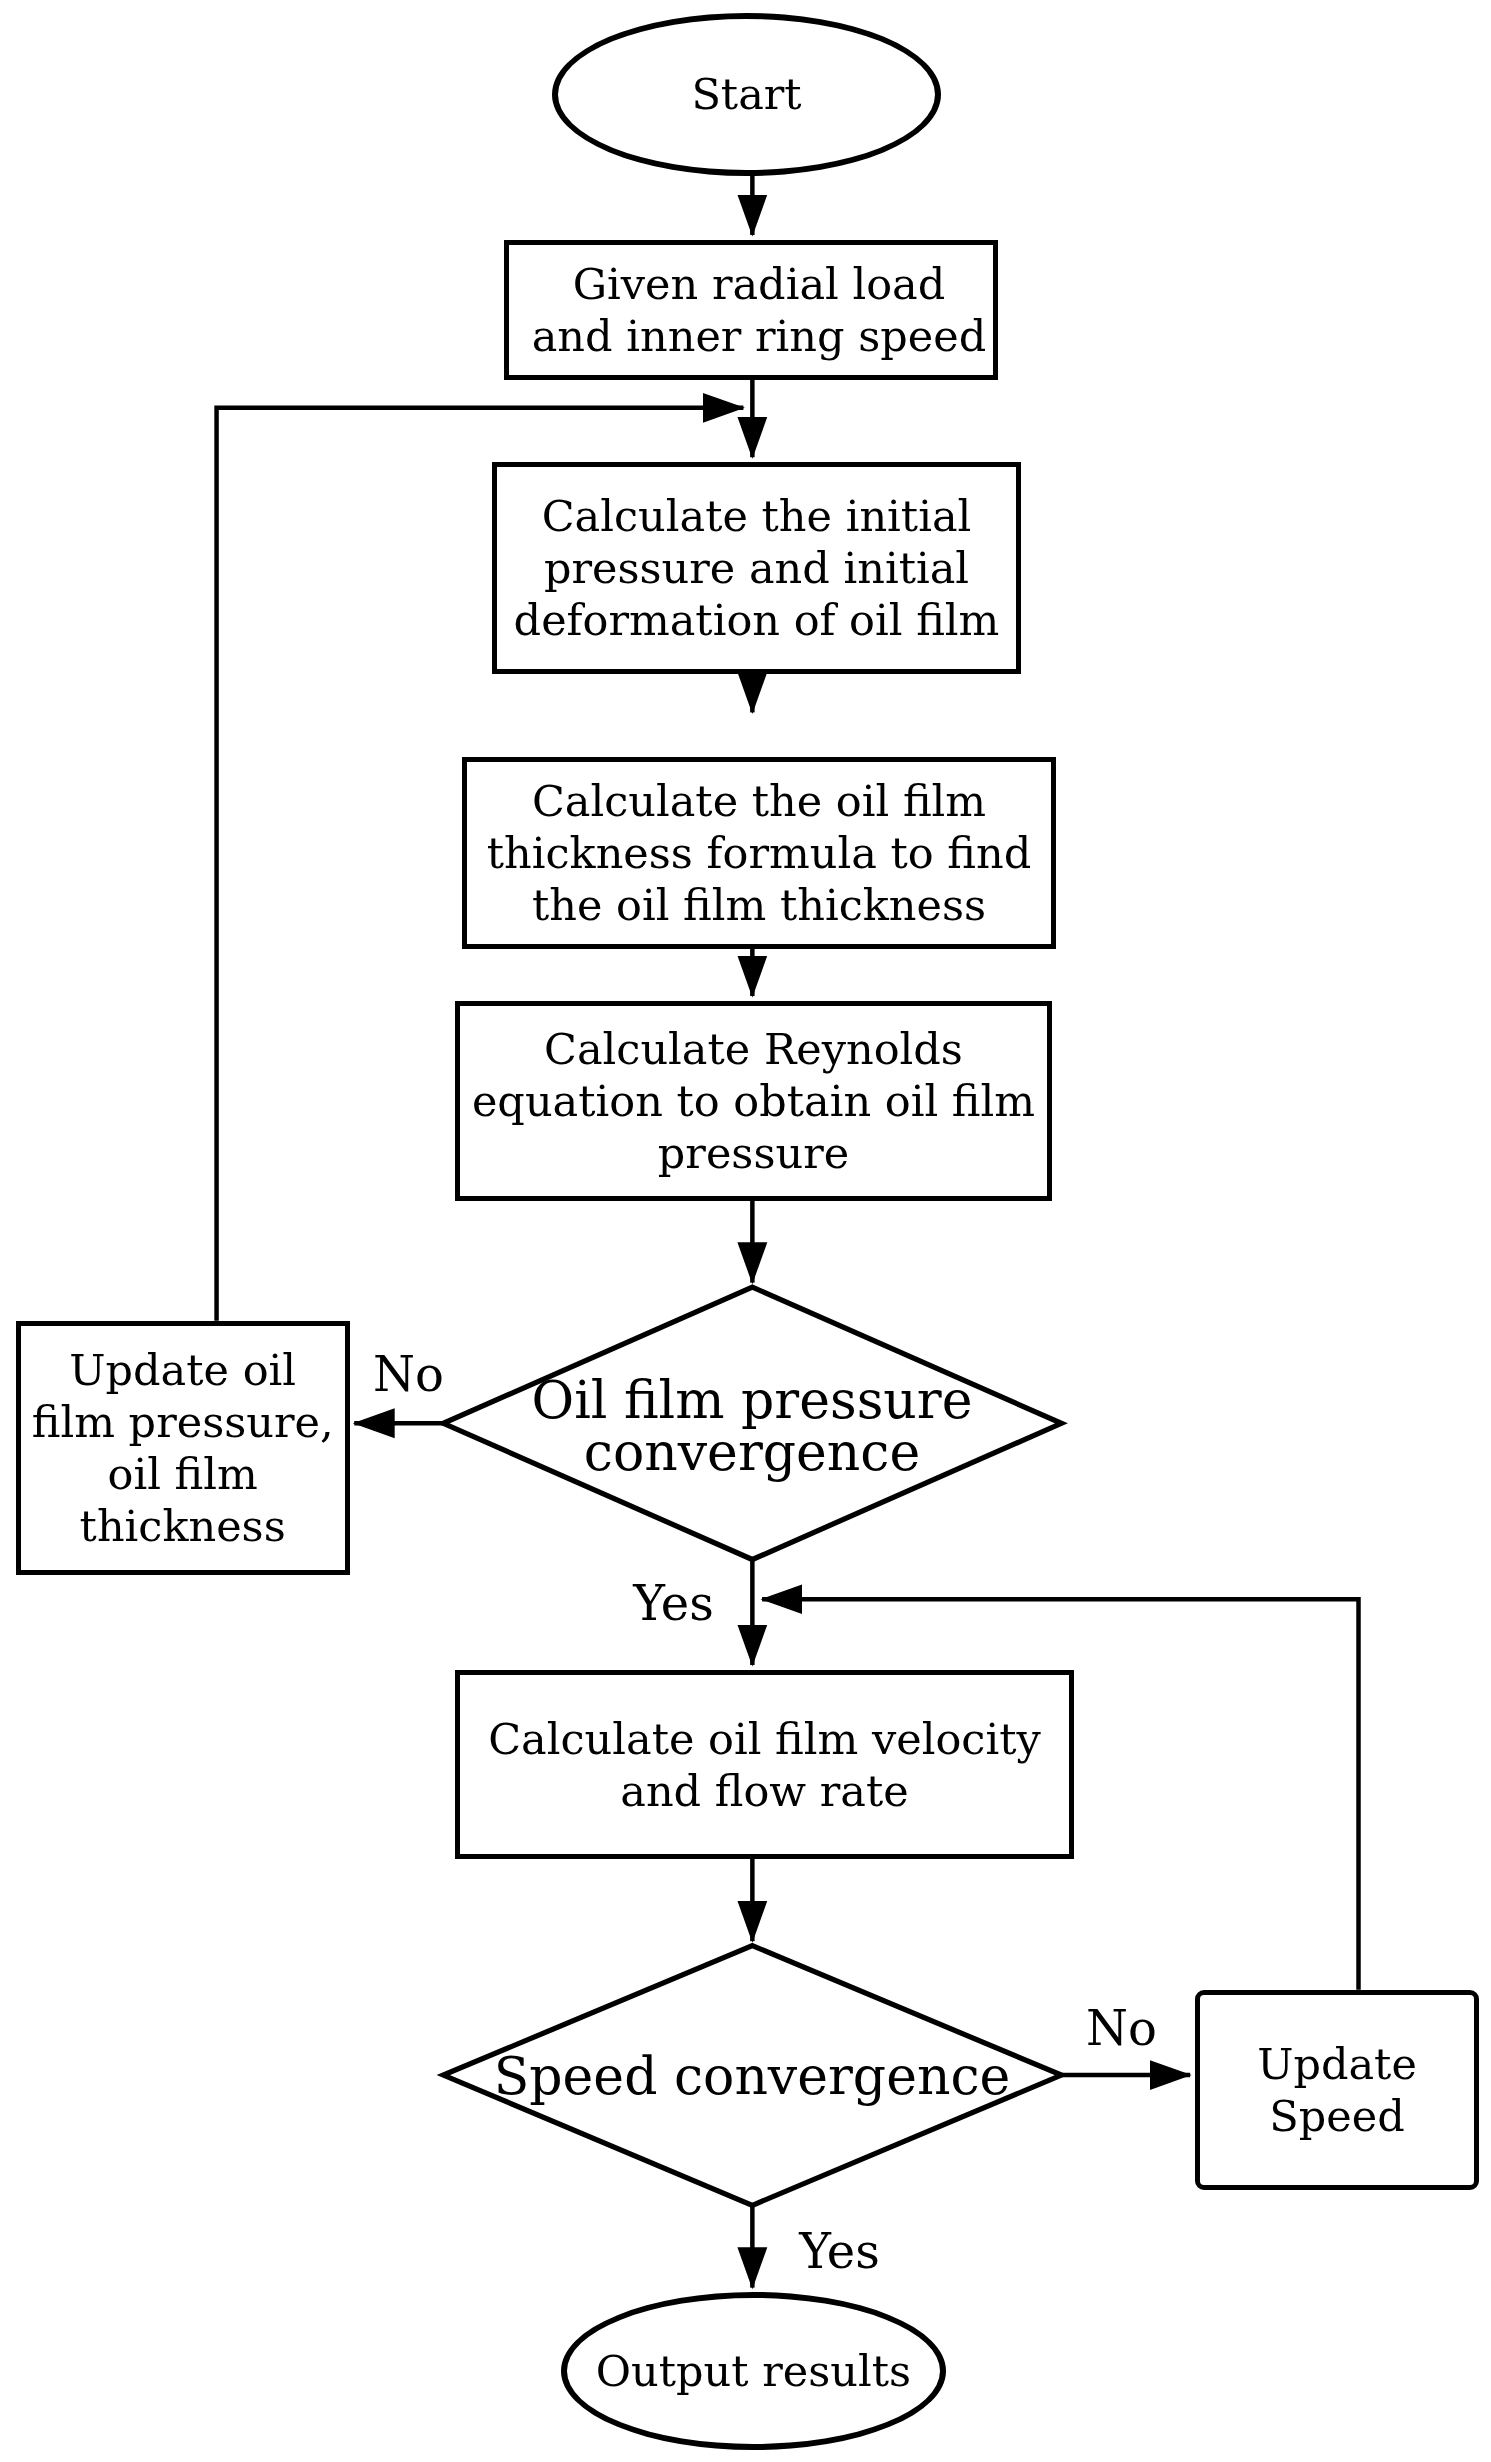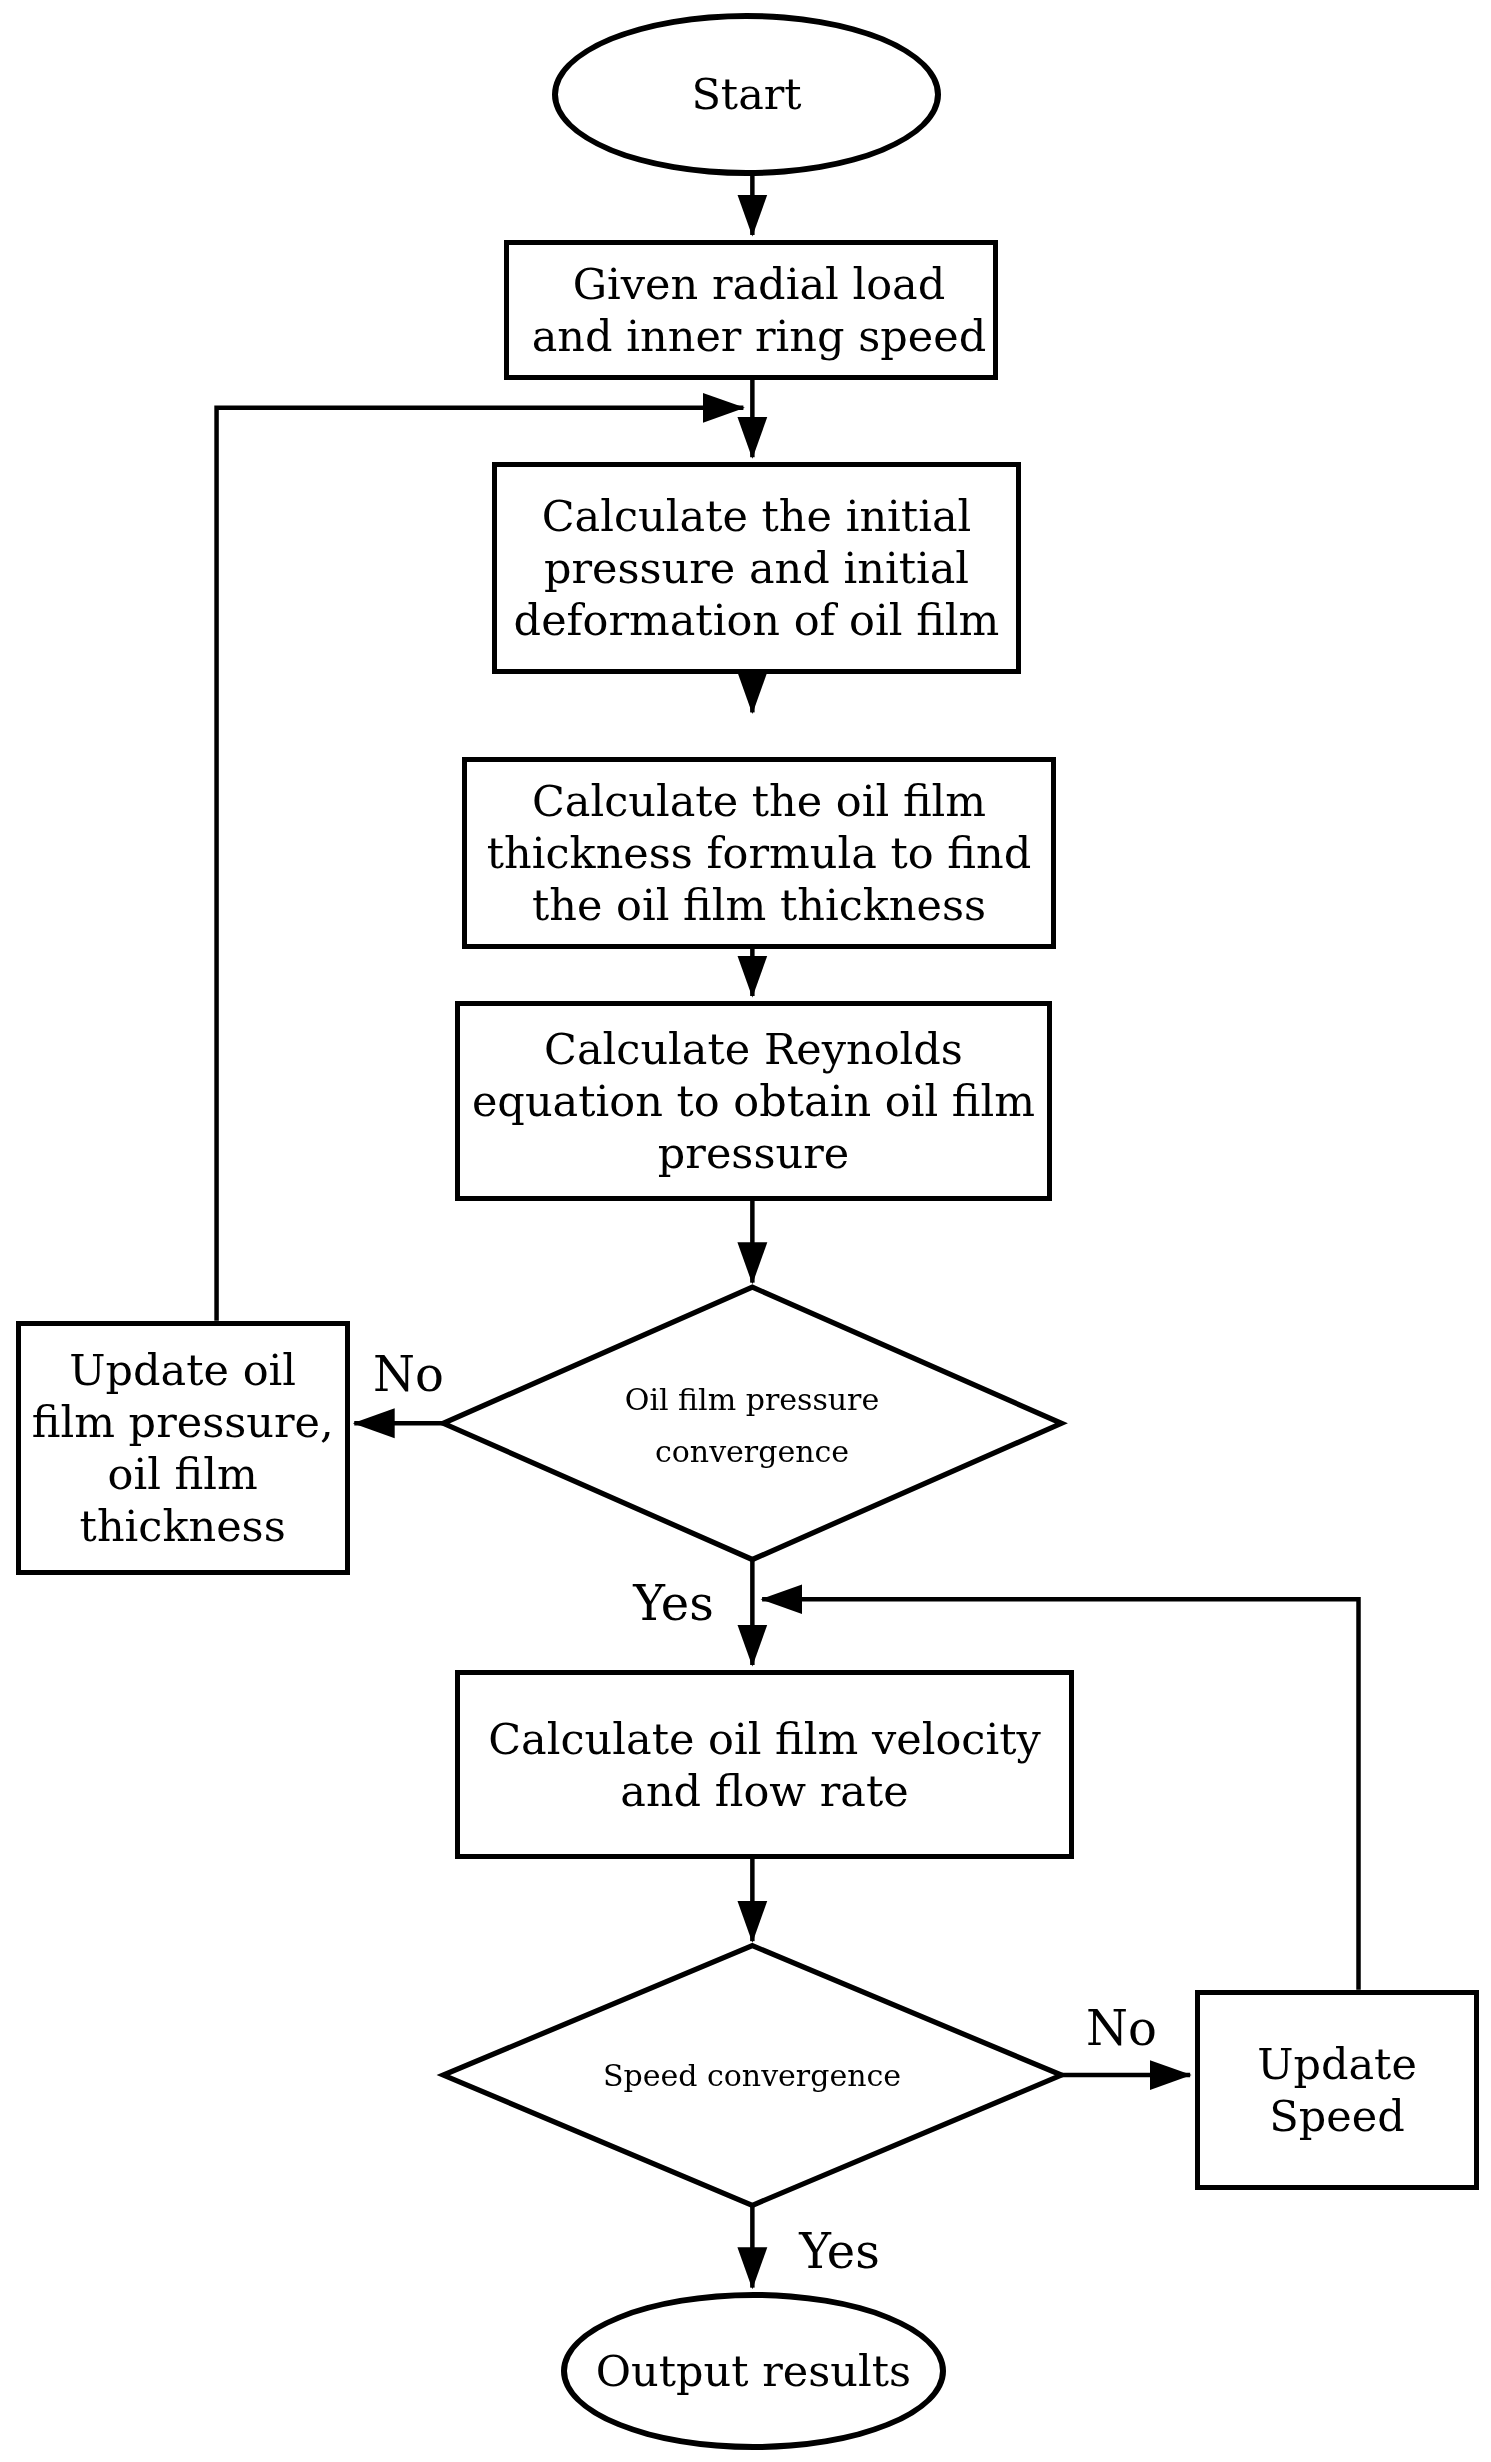--- a/index.html
+++ b/index.html
@@ -28,21 +28,21 @@
     font-size:43px;line-height:52px;
   }
   .terminal{border-radius:50%;border-width:6.7px;}
   .dlabel{
     position:absolute;
     box-sizing:border-box;
     display:flex;flex-direction:column;
     align-items:center;justify-content:center;
     text-align:center;
     background:transparent;border:none;
-    font-size:30px;line-height:52px;
+    font-size:52px;line-height:52px;
   }
   .edge-label{
     position:absolute;
     display:flex;align-items:center;justify-content:center;
     font-size:48px;line-height:45px;
   }
   .ln{display:block;white-space:nowrap;}
 </style>
 </head>
 <body>
@@ -114,21 +114,21 @@
 
   <div class="node" style="left:455px;top:1670px;width:619px;height:189px;">
     <span class="ln">Calculate oil film velocity</span>
     <span class="ln">and flow rate</span>
   </div>
 
   <div class="dlabel" style="left:490px;top:2031px;width:524px;height:90px;">
     <span class="ln">Speed convergence</span>
   </div>
 
-  <div class="node" style="left:1195px;top:1990px;width:284px;height:200px;">
+  <div class="node" style="left:1195px;top:1990px;width:284px;height:200px;border-radius:9px;">
     <span class="ln">Update</span>
     <span class="ln">Speed</span>
   </div>
 
   <div class="node terminal" style="left:561px;top:2292px;width:385px;height:158px;">
     <span class="ln">Output results</span>
   </div>
 
   <div class="edge-label" style="left:358px;top:1347px;width:101px;height:54px;">No</div>
   <div class="edge-label" style="left:612px;top:1575px;width:123px;height:56px;">Yes</div>

